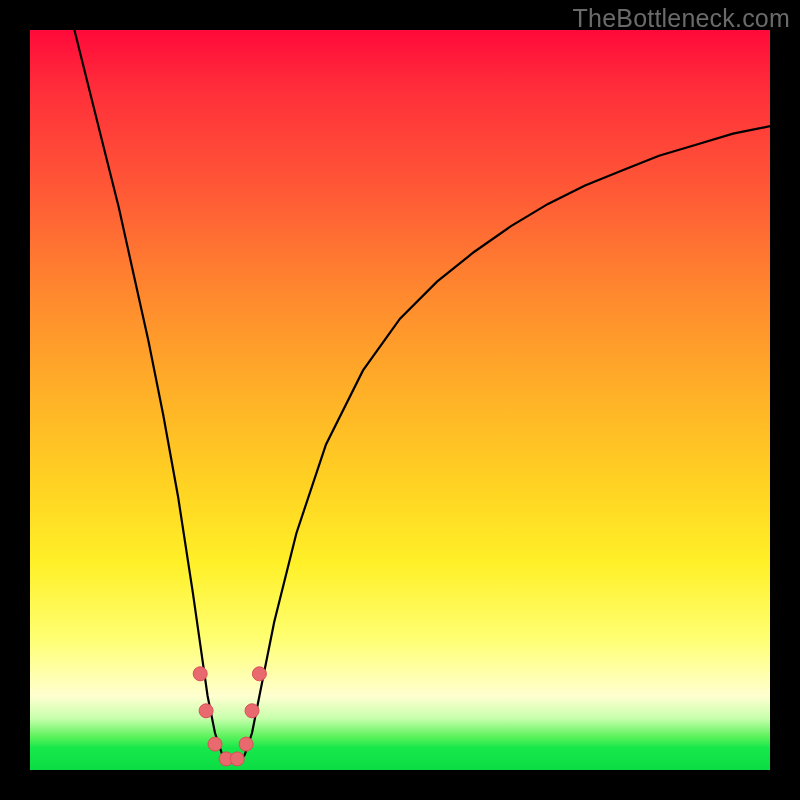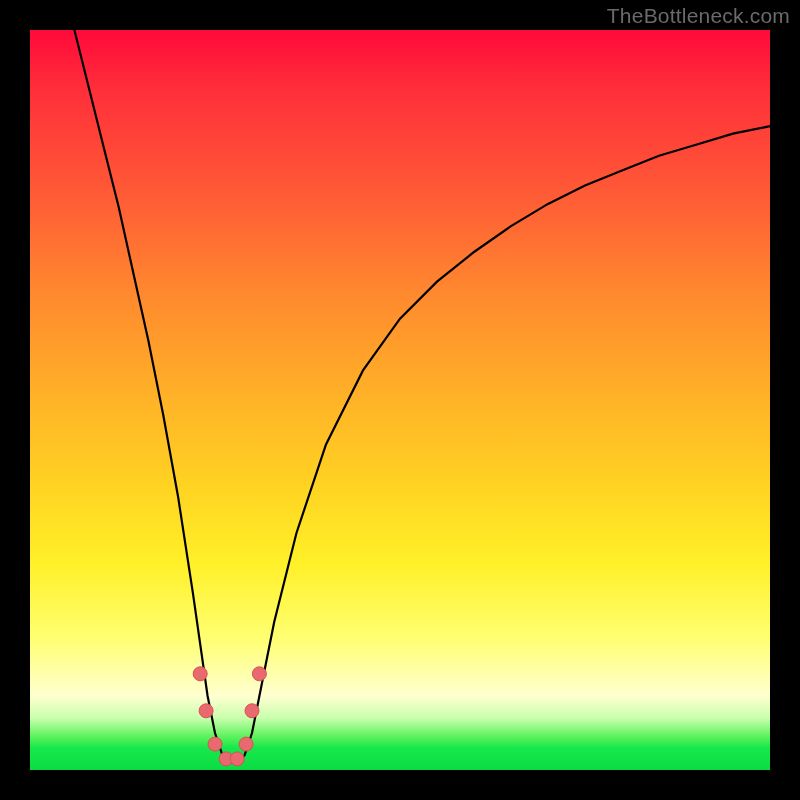--- a/index.html
+++ b/index.html
@@ -41,21 +41,21 @@
       #5cf25c 95.5%,
       #17e84a 97%,
       #0bdc44 100%
     );
   }
   .watermark {
     position: absolute;
     top: 4px;
     right: 10px;
     color: #6a6a6a;
-    font-size: 21px;
+    font-size: 25px;
     letter-spacing: 0.2px;
     font-weight: 400;
     user-select: none;
   }
   svg.curve {
     position: absolute;
     left: 30px;
     top: 30px;
     width: 740px;
     height: 740px;

